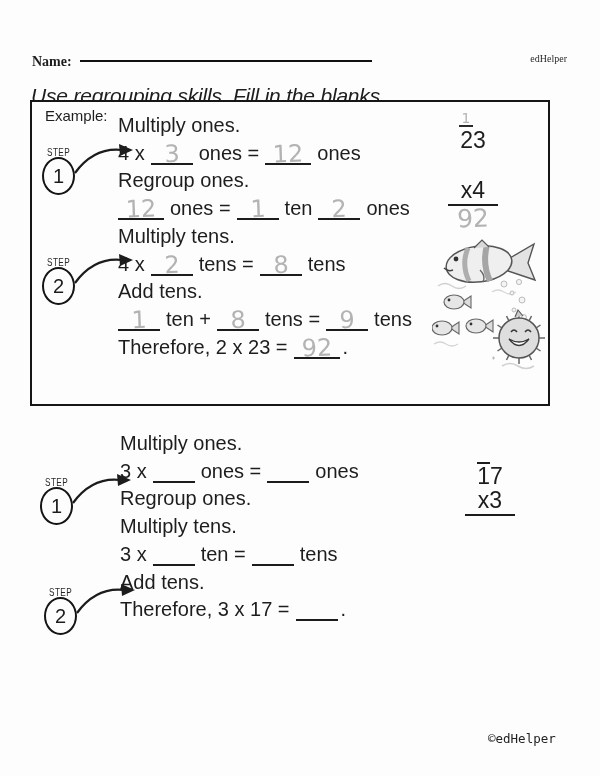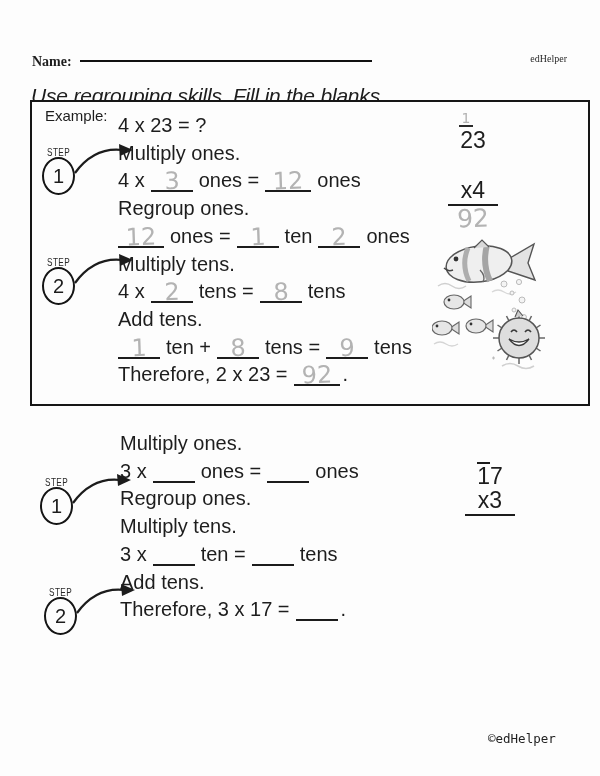--- a/index.html
+++ b/index.html
@@ -9,21 +9,21 @@
   .brand-top{position:absolute;top:53px;right:33px;font-family:"Liberation Serif",serif;
              font-size:10px;color:#2a2a2a;}
 
   .name-row{position:absolute;left:32px;top:54px;display:flex;align-items:center;}
   .name-label{font-family:"Liberation Serif",serif;font-weight:bold;font-size:14px;}
   .name-line{width:292px;height:0;border-bottom:2px solid #111;margin-left:8px;margin-bottom:2px;}
 
   .instruction{position:absolute;left:31px;top:84px;font-size:21px;letter-spacing:-0.2px;font-style:italic;}
 
   .example-box{position:absolute;left:30px;top:100px;width:516px;height:302px;
-               border:2.5px solid #161616;background:#fdfdfd;padding-left:40px;}
+               border:2.5px solid #161616;background:#fdfdfd;}
   .example-label{position:absolute;left:13px;top:5px;font-size:15px;}
 
   .col{position:absolute;white-space:nowrap;font-size:20px;line-height:27.7px;}
   .example-col{left:86px;top:10px;}
   .exercise-col{left:120px;top:430px;}
 
   .blank{display:inline-block;min-width:42px;height:15px;border-bottom:2.5px solid #1c1c1c;
          vertical-align:-5px;position:relative;margin:0 6px;}
   .blank.wide{min-width:46px;}
   .hw{position:absolute;left:50%;bottom:-3px;transform:translateX(-50%) rotate(-2deg);
@@ -66,21 +66,20 @@
     <span class="name-label">Name:</span>
     <span class="name-line"></span>
   </div>
 
   <div class="instruction">Use regrouping skills. Fill in the blanks.</div>
 
   <div class="example-box">
     <div class="example-label">Example:</div>
 
     <div class="col example-col">
-      <div class="tline">4 x 23 = ?</div>
       <div class="tline">Multiply ones.</div>
       <div class="tline">
         <span>4 x</span><span class="blank"><span class="hw">3</span></span><span>ones =</span><span class="blank wide"><span class="hw">12</span></span><span>ones</span>
       </div>
       <div class="tline">Regroup ones.</div>
       <div class="tline">
         <span class="blank wide" style="margin-left:0;"><span class="hw">12</span></span><span>ones =</span><span class="blank"><span class="hw">1</span></span><span>ten</span><span class="blank"><span class="hw">2</span></span><span>ones</span>
       </div>
       <div class="tline">Multiply tens.</div>
       <div class="tline">

